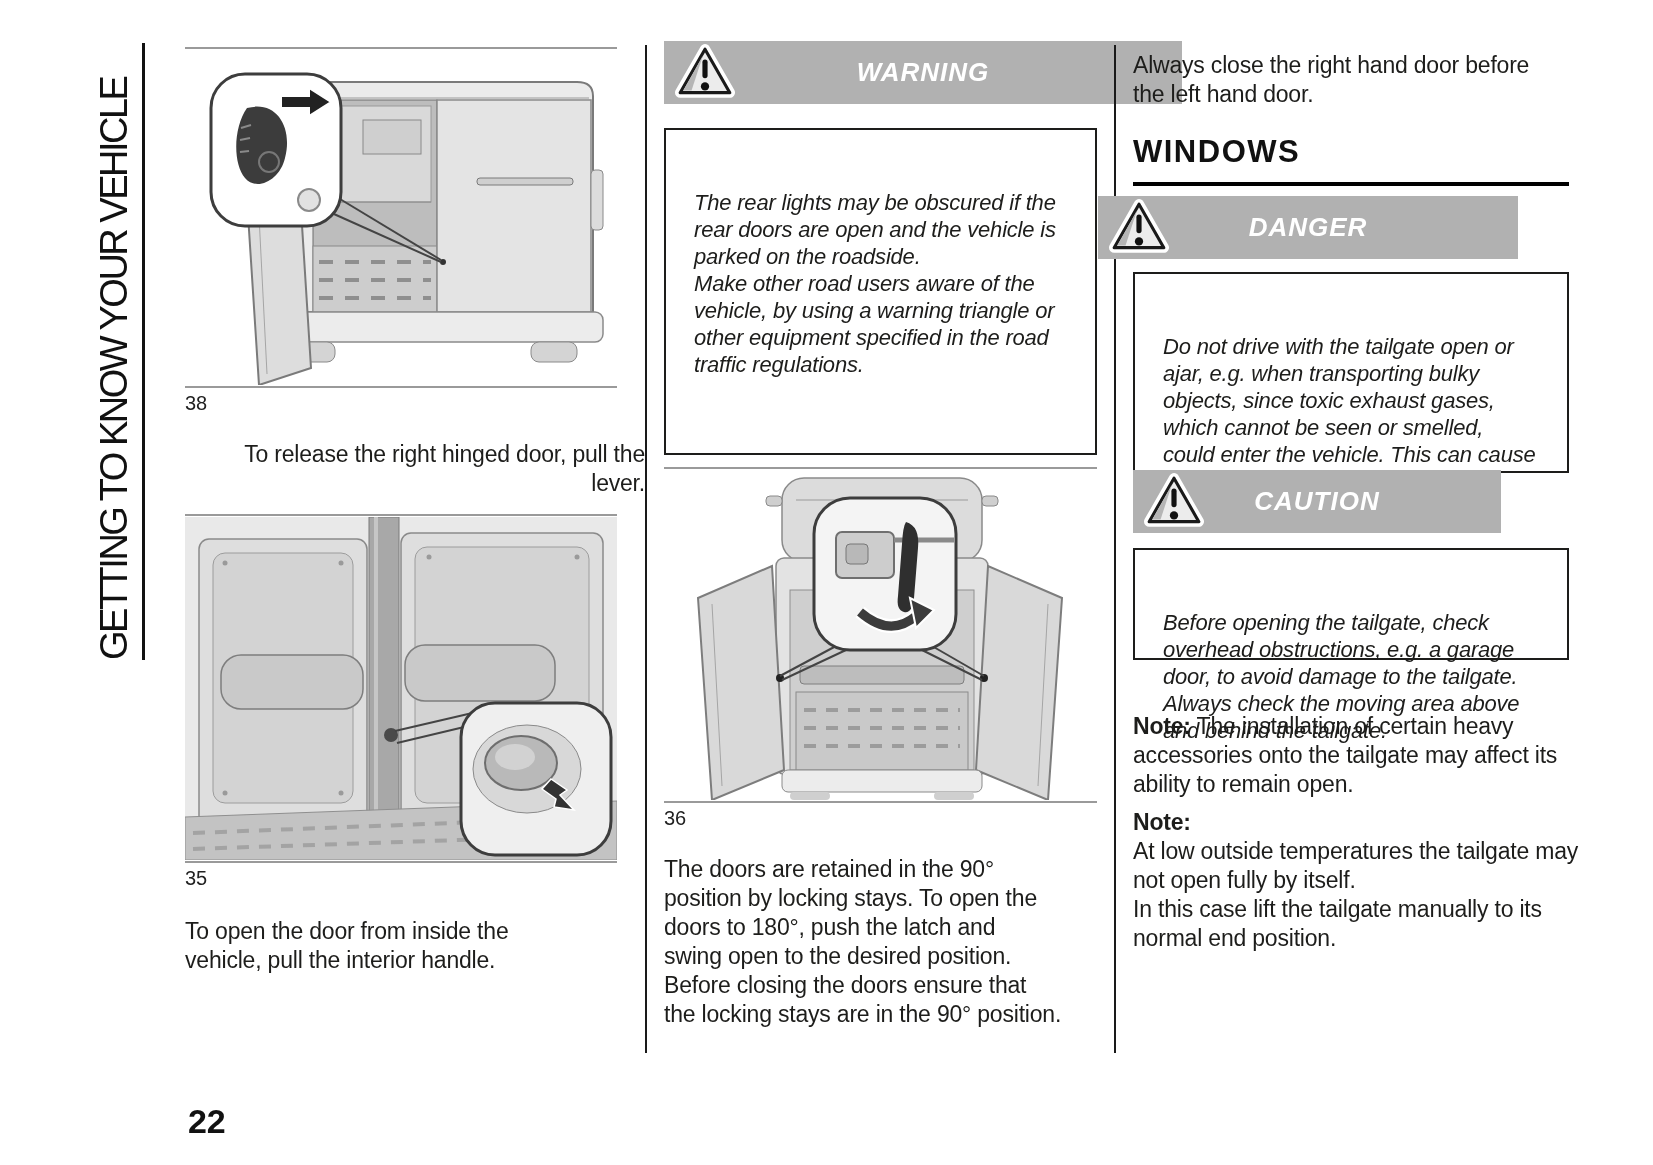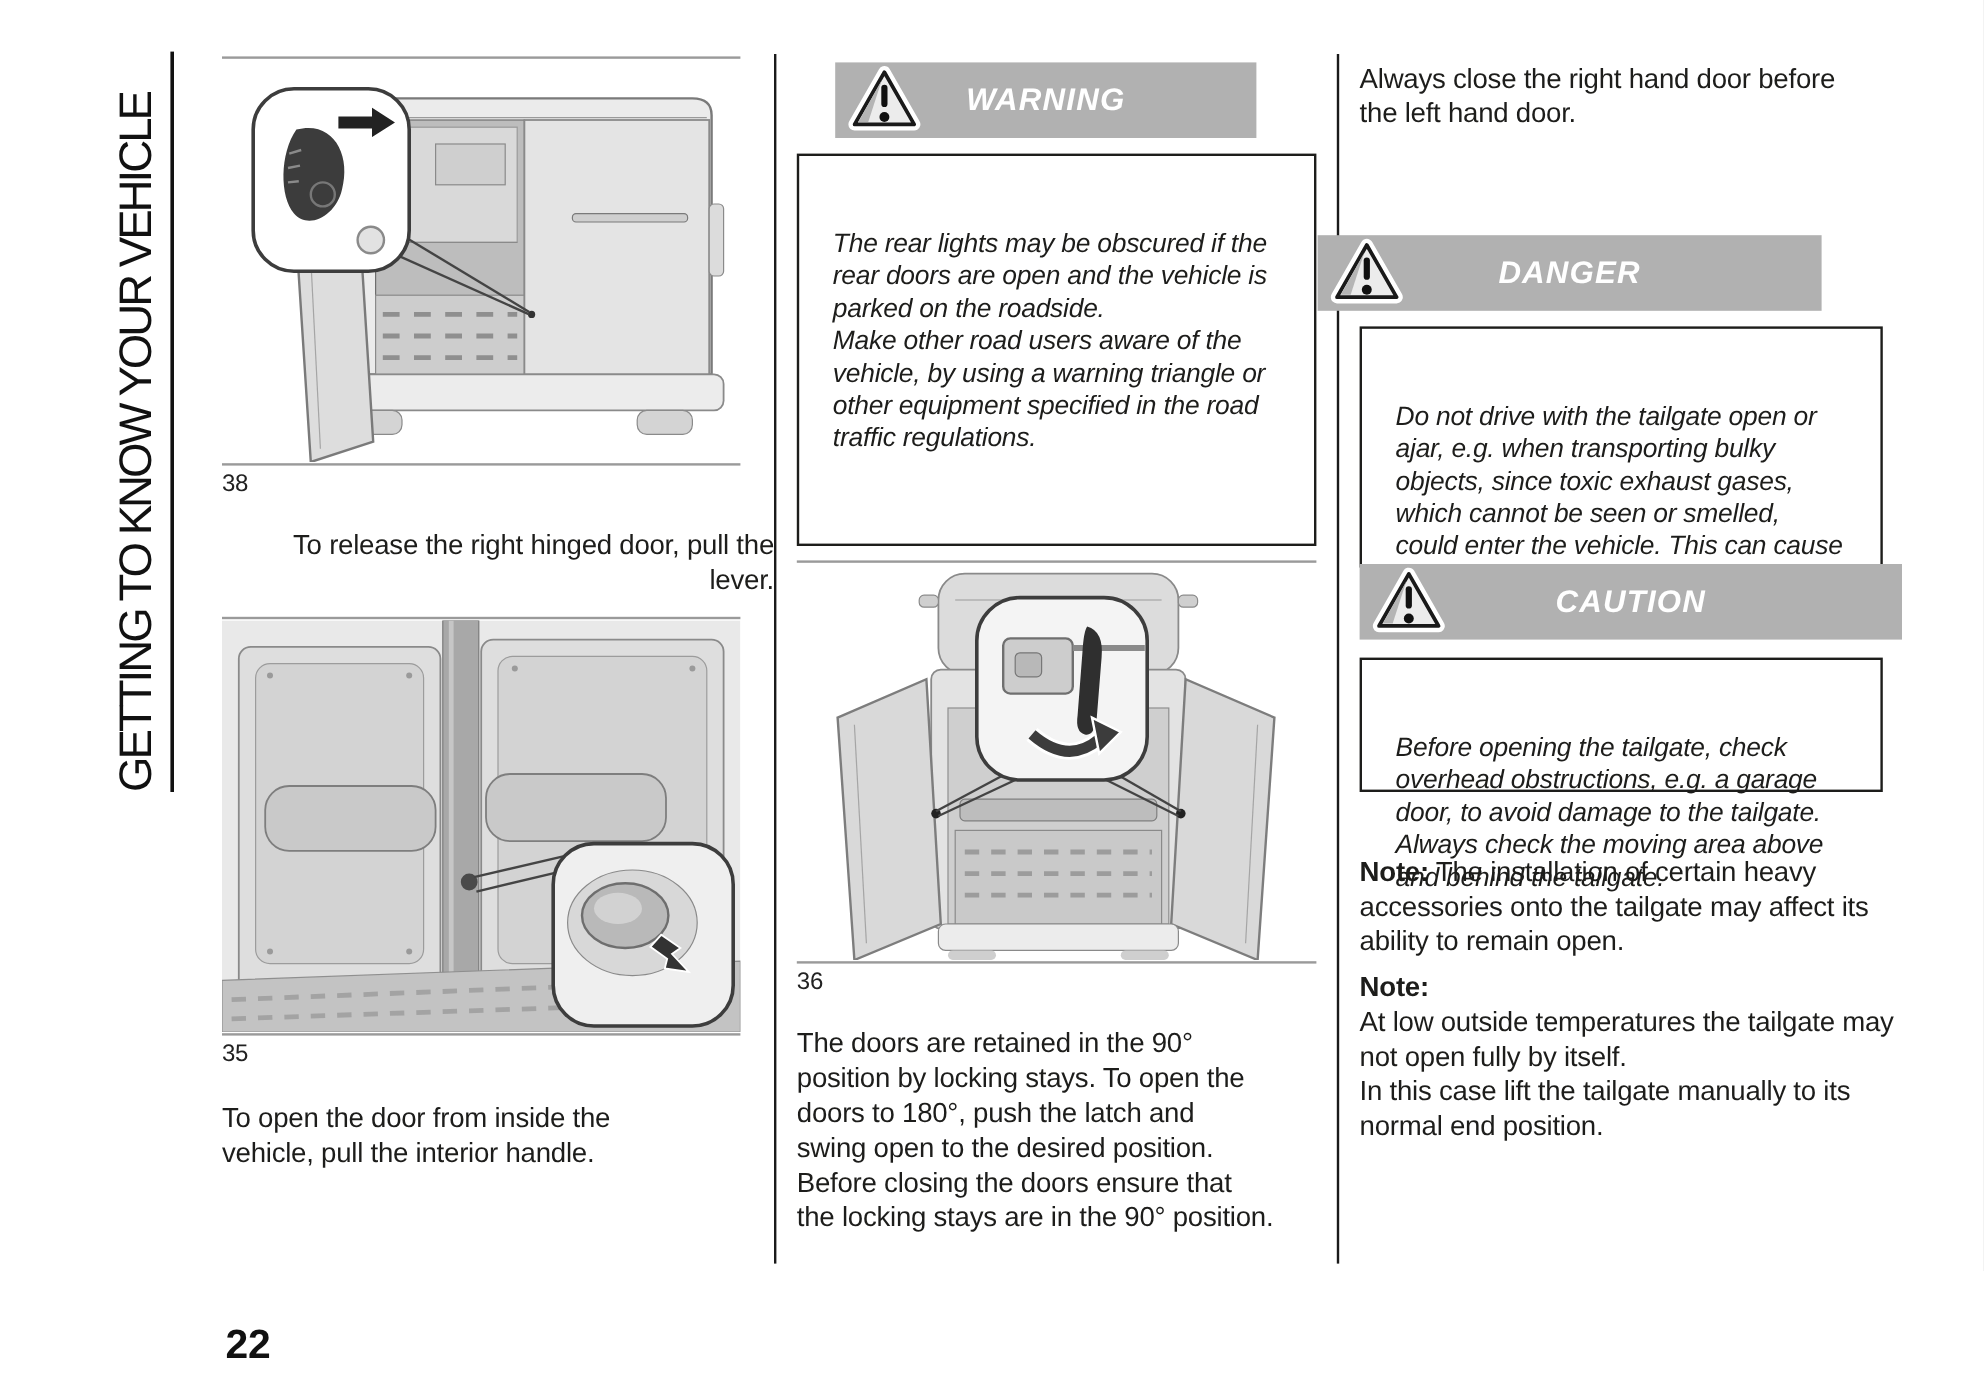--- a/index.html
+++ b/index.html
@@ -130,21 +130,21 @@
   </svg>
 
   <div class="hairline" style="left:185px;top:861px;width:432px;"></div>
   <div class="figcap" style="left:185px;top:867px;">35</div>
 
   <div class="para" style="left:185px;top:917px;width:460px;">To open the door from inside the
 vehicle, pull the interior handle.</div>
 
   <div class="vdivider" style="left:645px;"></div>
 
-  <div class="banner" style="left:664px;top:52px;width:351px;margin-left:32px;">
+  <div class="banner" style="left:664px;top:41px;width:518px;">
     <svg width="70" height="60" viewBox="0 0 64 58">
       <polygon points="32,6 56,48 8,48" fill="#ececec" stroke="#ffffff" stroke-width="10" stroke-linejoin="round"></polygon>
       <polygon points="32,6 56,48 8,48" fill="#ececec" stroke="#1a1a1a" stroke-width="3" stroke-linejoin="round"></polygon>
       <path d="M30,12 L11,46 L19,46 Z" fill="#b5b5b5"></path>
       <rect x="29.5" y="16" width="5" height="18" rx="2.5" fill="#111"></rect>
       <circle cx="32" cy="42" r="4" fill="#111"></circle>
     </svg>
     <span class="lbl">WARNING</span>
   </div>
 
@@ -199,37 +199,38 @@
 doors to 180°, push the latch and
 swing open to the desired position.
 Before closing the doors ensure that
 the locking stays are in the 90° position.</div>
 
   <div class="vdivider" style="left:1114px;"></div>
 
   <div class="para" style="left:1133px;top:51px;width:444px;">Always close the right hand door before
 the left hand door.</div>
 
+  <div class="heading" style="left:1133px;top:134px;width:436px;">WINDOWS</div>
 
   <div class="banner" style="left:1098px;top:196px;width:420px;">
     <svg width="70" height="60" viewBox="0 0 64 58">
       <polygon points="32,6 56,48 8,48" fill="#ececec" stroke="#ffffff" stroke-width="10" stroke-linejoin="round"></polygon>
       <polygon points="32,6 56,48 8,48" fill="#ececec" stroke="#1a1a1a" stroke-width="3" stroke-linejoin="round"></polygon>
       <path d="M30,12 L11,46 L19,46 Z" fill="#b5b5b5"></path>
       <rect x="29.5" y="16" width="5" height="18" rx="2.5" fill="#111"></rect>
       <circle cx="32" cy="42" r="4" fill="#111"></circle>
     </svg>
     <span class="lbl">DANGER</span>
   </div>
 
   <div class="ibox" style="left:1133px;top:272px;width:436px;height:201px;">
     <p>Do not drive with the tailgate open or ajar, e.g. when transporting bulky objects, since toxic exhaust gases, which cannot be seen or smelled, could enter the vehicle. This can cause unconsciousness and even death.</p>
   </div>
 
-  <div class="banner" style="left:1133px;top:470px;width:452px;text-align:right;">
+  <div class="banner" style="left:1133px;top:470px;width:368px;text-align:right;">
     <svg width="70" height="60" viewBox="0 0 64 58">
       <polygon points="32,6 56,48 8,48" fill="#ececec" stroke="#ffffff" stroke-width="10" stroke-linejoin="round"></polygon>
       <polygon points="32,6 56,48 8,48" fill="#ececec" stroke="#1a1a1a" stroke-width="3" stroke-linejoin="round"></polygon>
       <path d="M30,12 L11,46 L19,46 Z" fill="#b5b5b5"></path>
       <rect x="29.5" y="16" width="5" height="18" rx="2.5" fill="#111"></rect>
       <circle cx="32" cy="42" r="4" fill="#111"></circle>
     </svg>
     <span class="lbl">CAUTION</span>
   </div>
 

